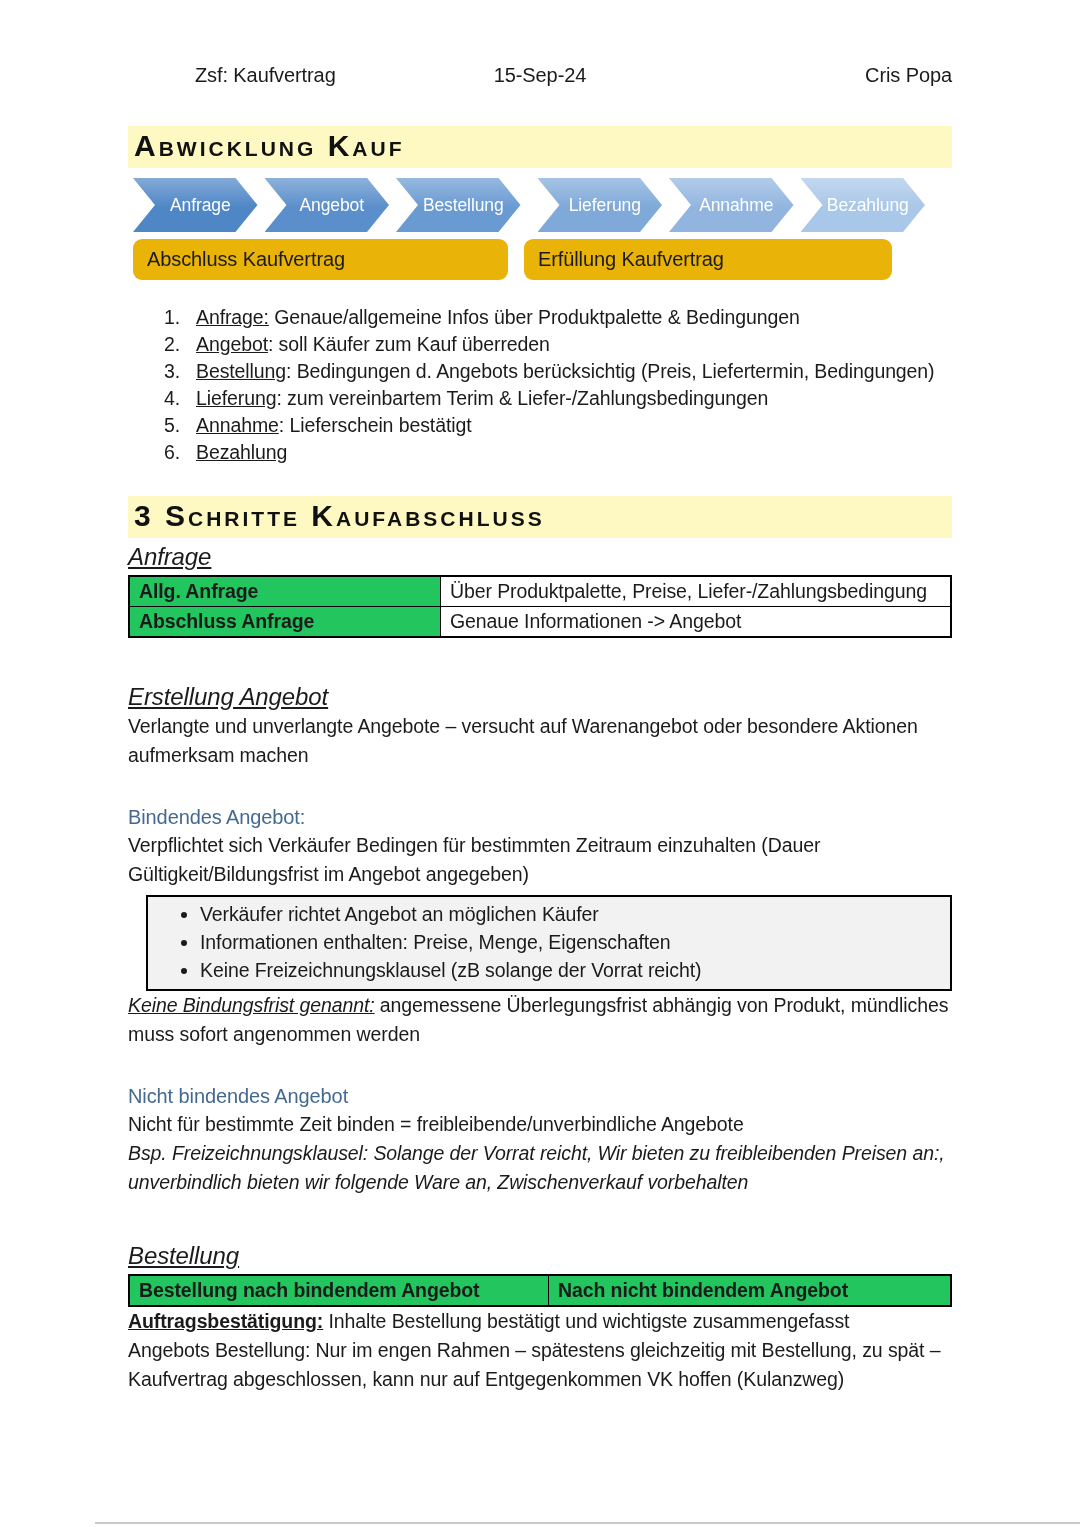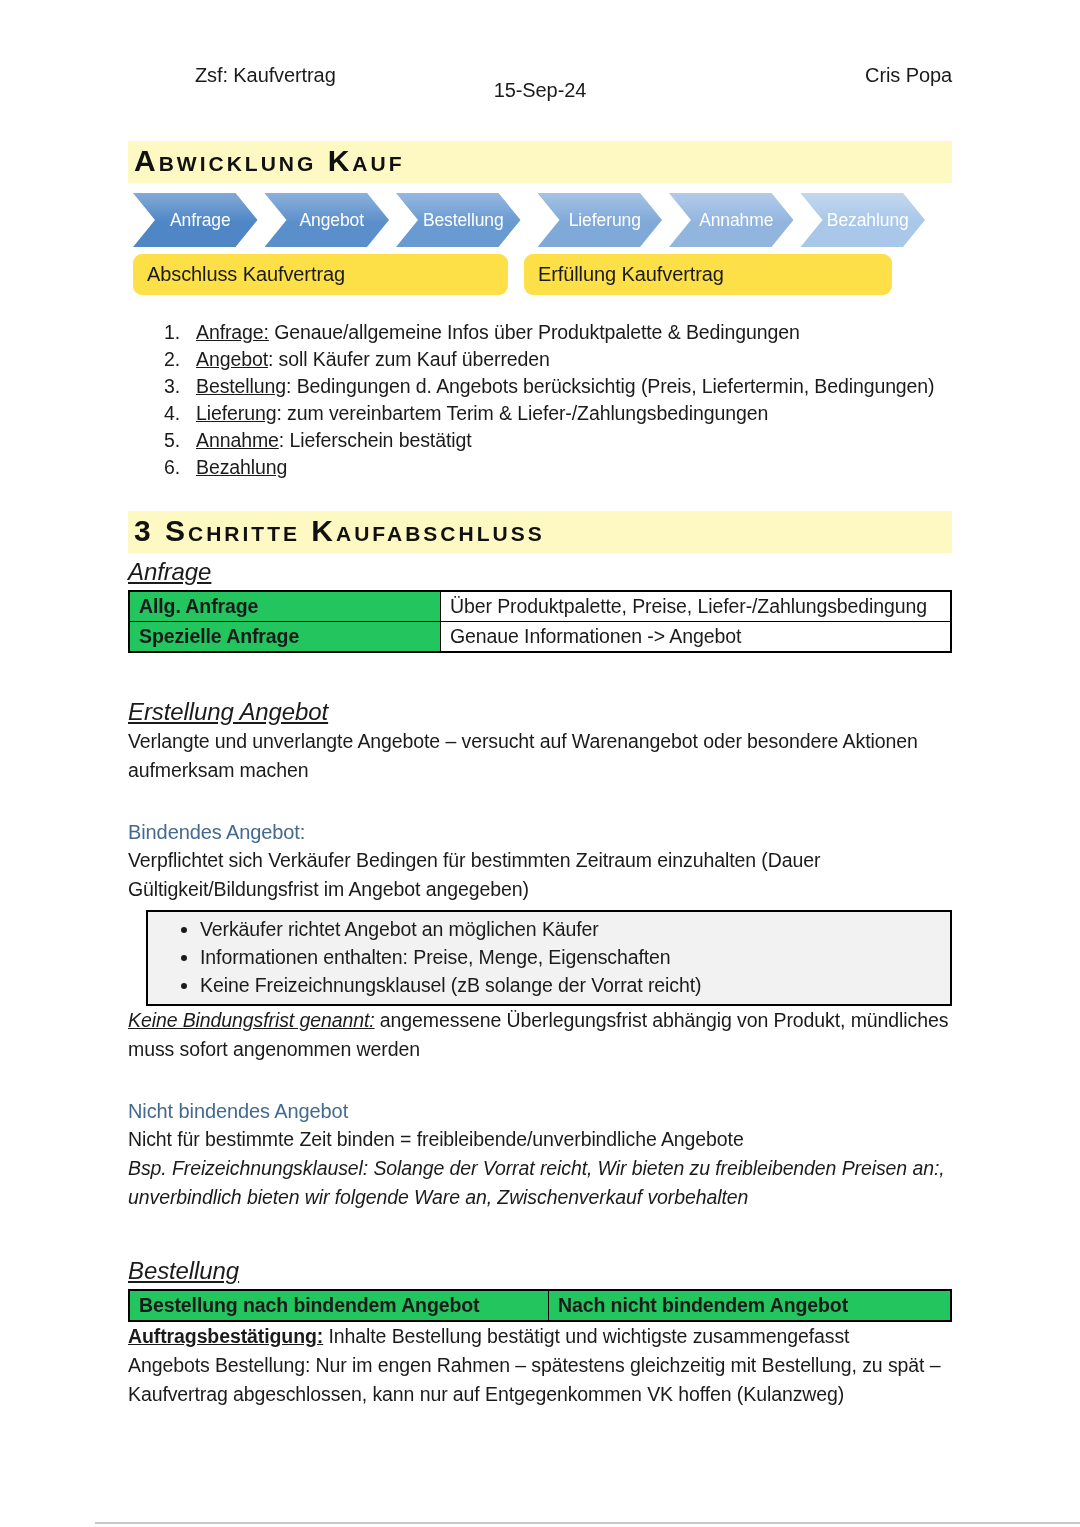--- a/index.html
+++ b/index.html
@@ -10,21 +10,21 @@
     font-family:"Liberation Sans",sans-serif;
     color:#1b1b1b;
     overflow:hidden;
     letter-spacing:-0.1px;
   }
   .content{padding:62px 128px 0 128px;}
 
   
   .doc-header{display:flex;font-size:20px;line-height:26px;}
   .doc-header .left{flex:1;text-align:center;}
-  .doc-header .center{flex:1;text-align:center;margin-top:15px;}
+  .doc-header .center{flex:1;text-align:center;}
   .doc-header .right{flex:1;text-align:right;}
 
   
   .h1-band{
     margin-top:38px;
     background:#fef9c3;
     padding:3px 10px 5px 6px;
     font-size:30px;
     font-weight:700;
     font-variant:small-caps;
@@ -42,21 +42,21 @@
     clip-path:polygon(0% 0%, calc(100% - 22px) 0%, 100% 50%, calc(100% - 22px) 100%, 0% 100%, 22px 50%);
     background-image:linear-gradient(rgba(255,255,255,.30), rgba(255,255,255,0) 55%);
     display:flex;align-items:center;justify-content:center;
     color:#ffffff;font-size:17.5px;
     padding-left:10px;
   }
   .chevron:last-child{margin-right:0;}
   .chevron.group2-start{margin-left:10px;}
   .phases{display:flex;margin-top:7px;}
   .phase-box{
-    background:#fde047;
+    background:#eab308;
     border-radius:9px;
     height:41px;
     display:flex;align-items:center;
     padding:0 14px;
     font-size:20px;
     box-sizing:border-box;
   }
   .phase-box.p1{width:375px;margin-right:16px;}
   .phase-box.p2{width:368px;}
 
@@ -146,21 +146,21 @@
     <div class="h1-band second">3 Schritte Kaufabschluss</div>
 
     <div class="sub-head">Anfrage</div>
     <table class="anfrage-table">
       <tbody>
         <tr>
           <td class="c1 cell-accent">Allg. Anfrage</td>
           <td>Über Produktpalette, Preise, Liefer-/Zahlungsbedingung</td>
         </tr>
         <tr>
-          <td class="c1 cell-accent">Spezielle Anfrage</td>
+          <td class="c1 cell-accent">Abschluss Anfrage</td>
           <td>Genaue Informationen -&gt; Angebot</td>
         </tr>
       </tbody>
     </table>
 
     <div class="sub-head spaced">Erstellung Angebot</div>
     <div class="para tight">Verlangte und unverlangte Angebote – versucht auf Warenangebot oder besondere Aktionen aufmerksam machen</div>
 
     <div class="blue-label">Bindendes Angebot:</div>
     <div class="para tight">Verpflichtet sich Verkäufer Bedingen für bestimmten Zeitraum einzuhalten (Dauer Gültigkeit/Bildungsfrist im Angebot angegeben)</div>

